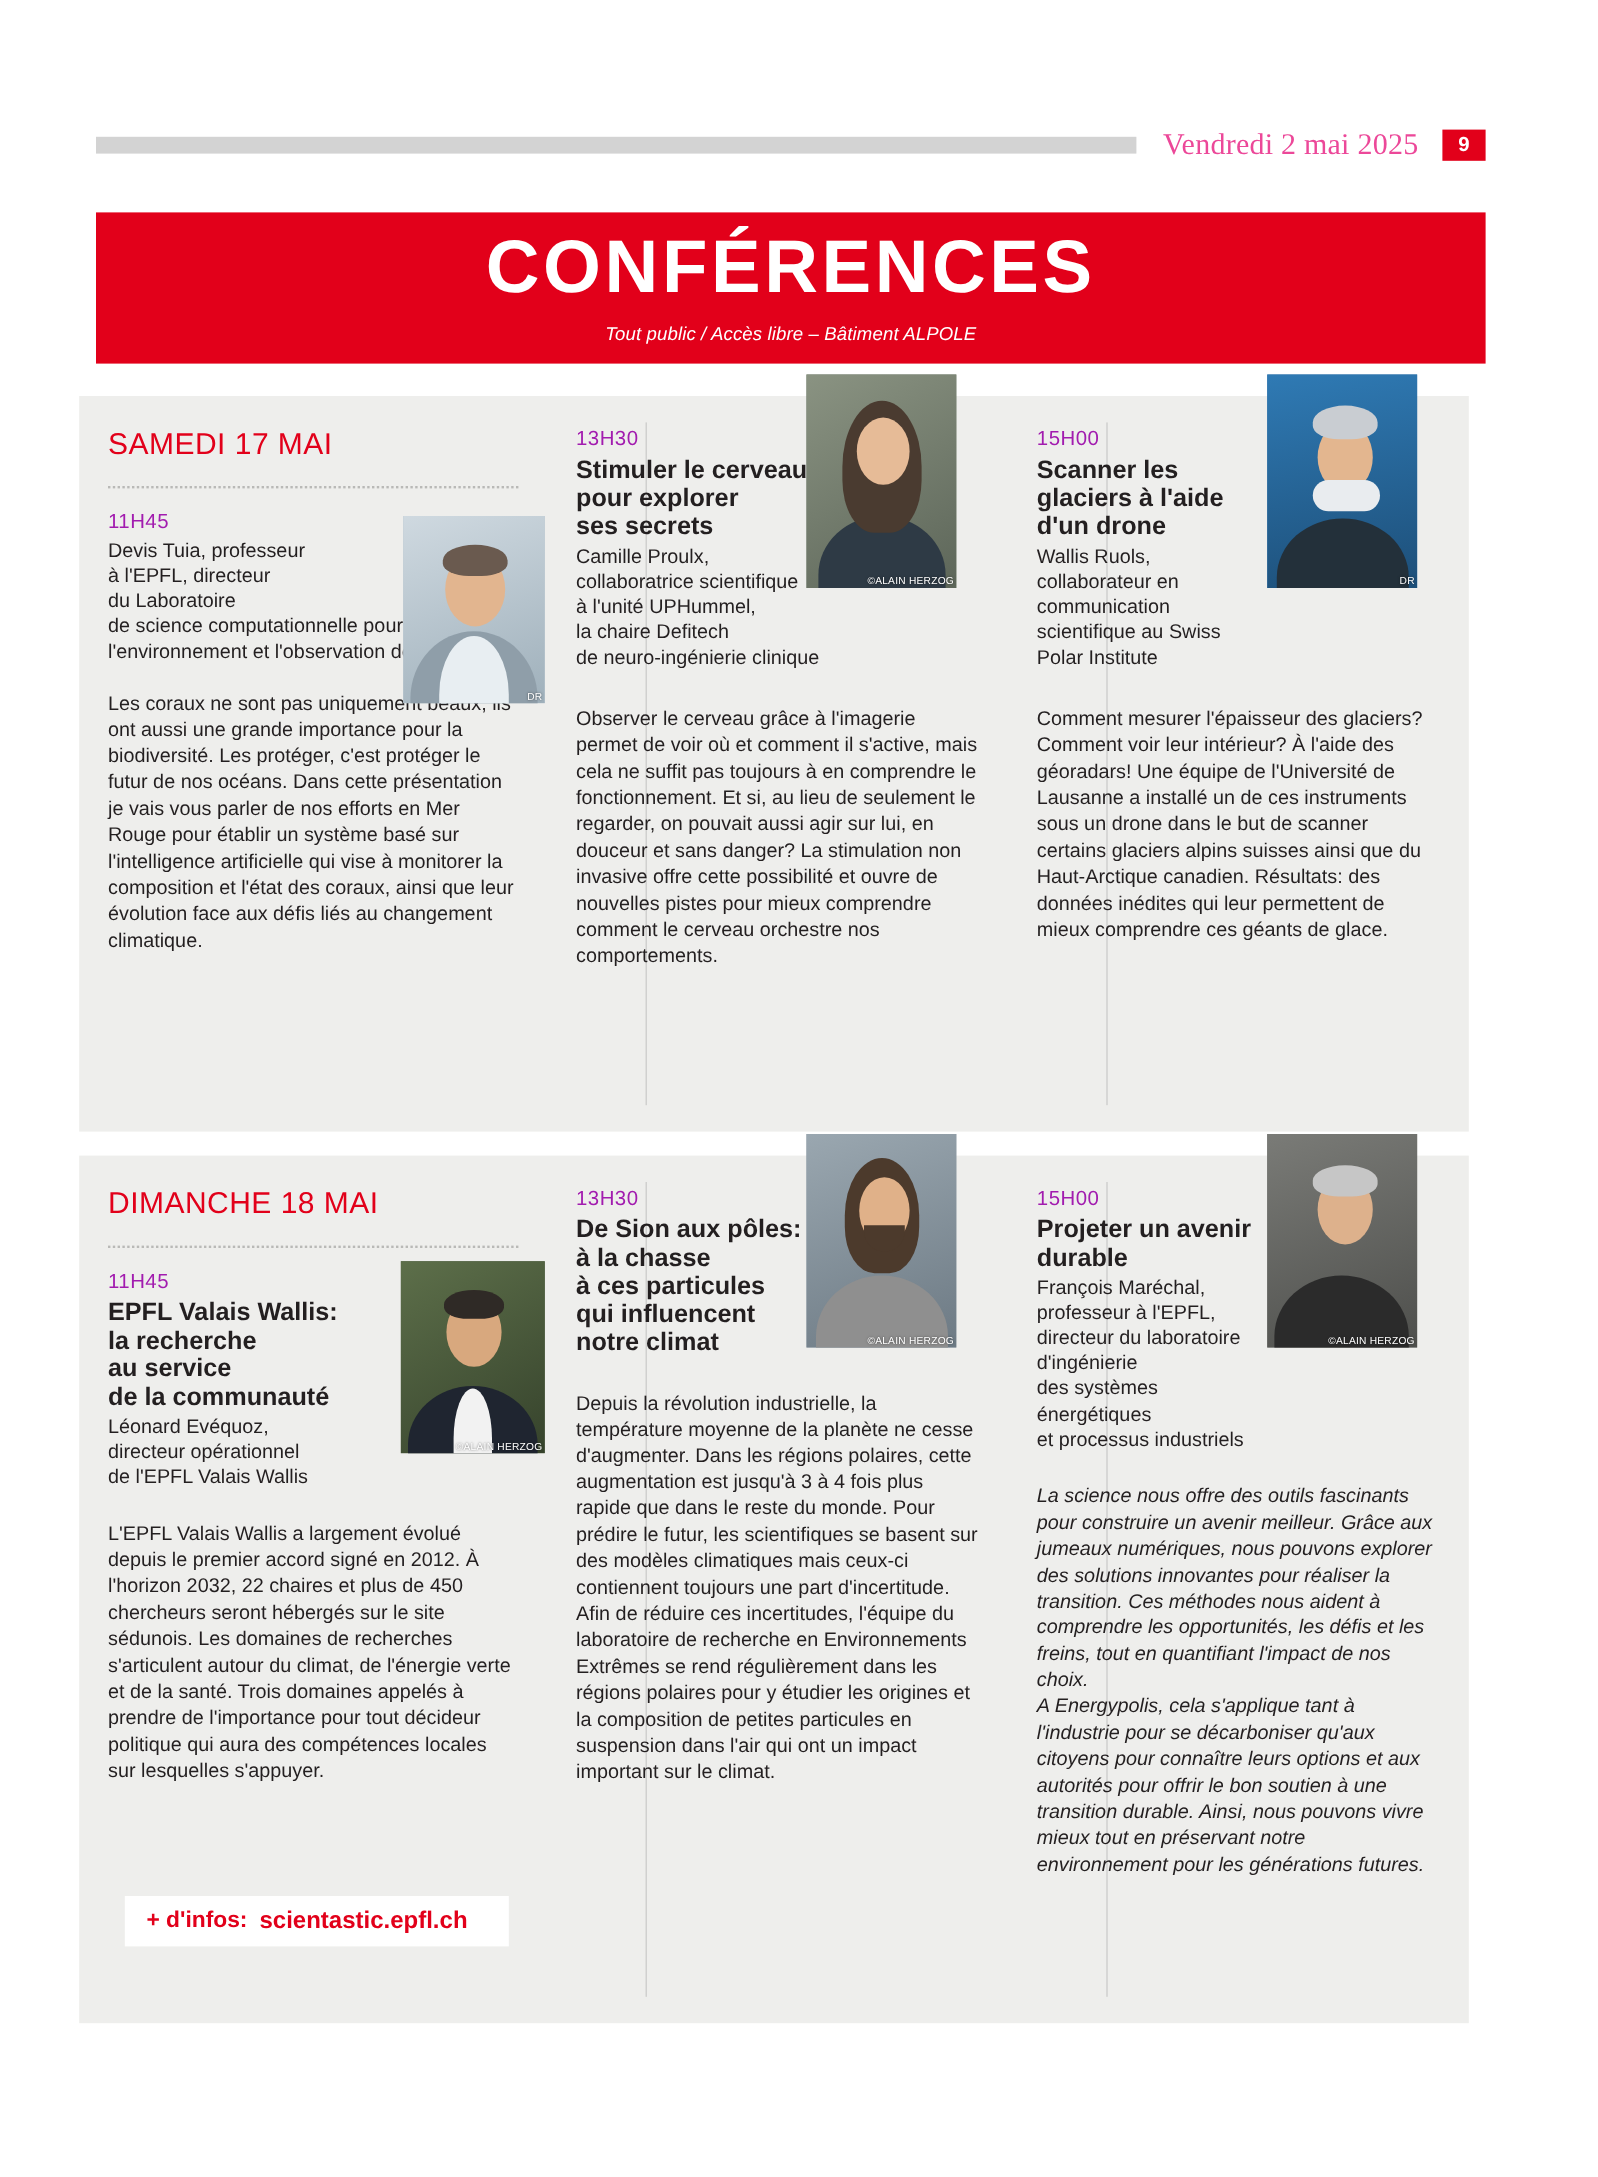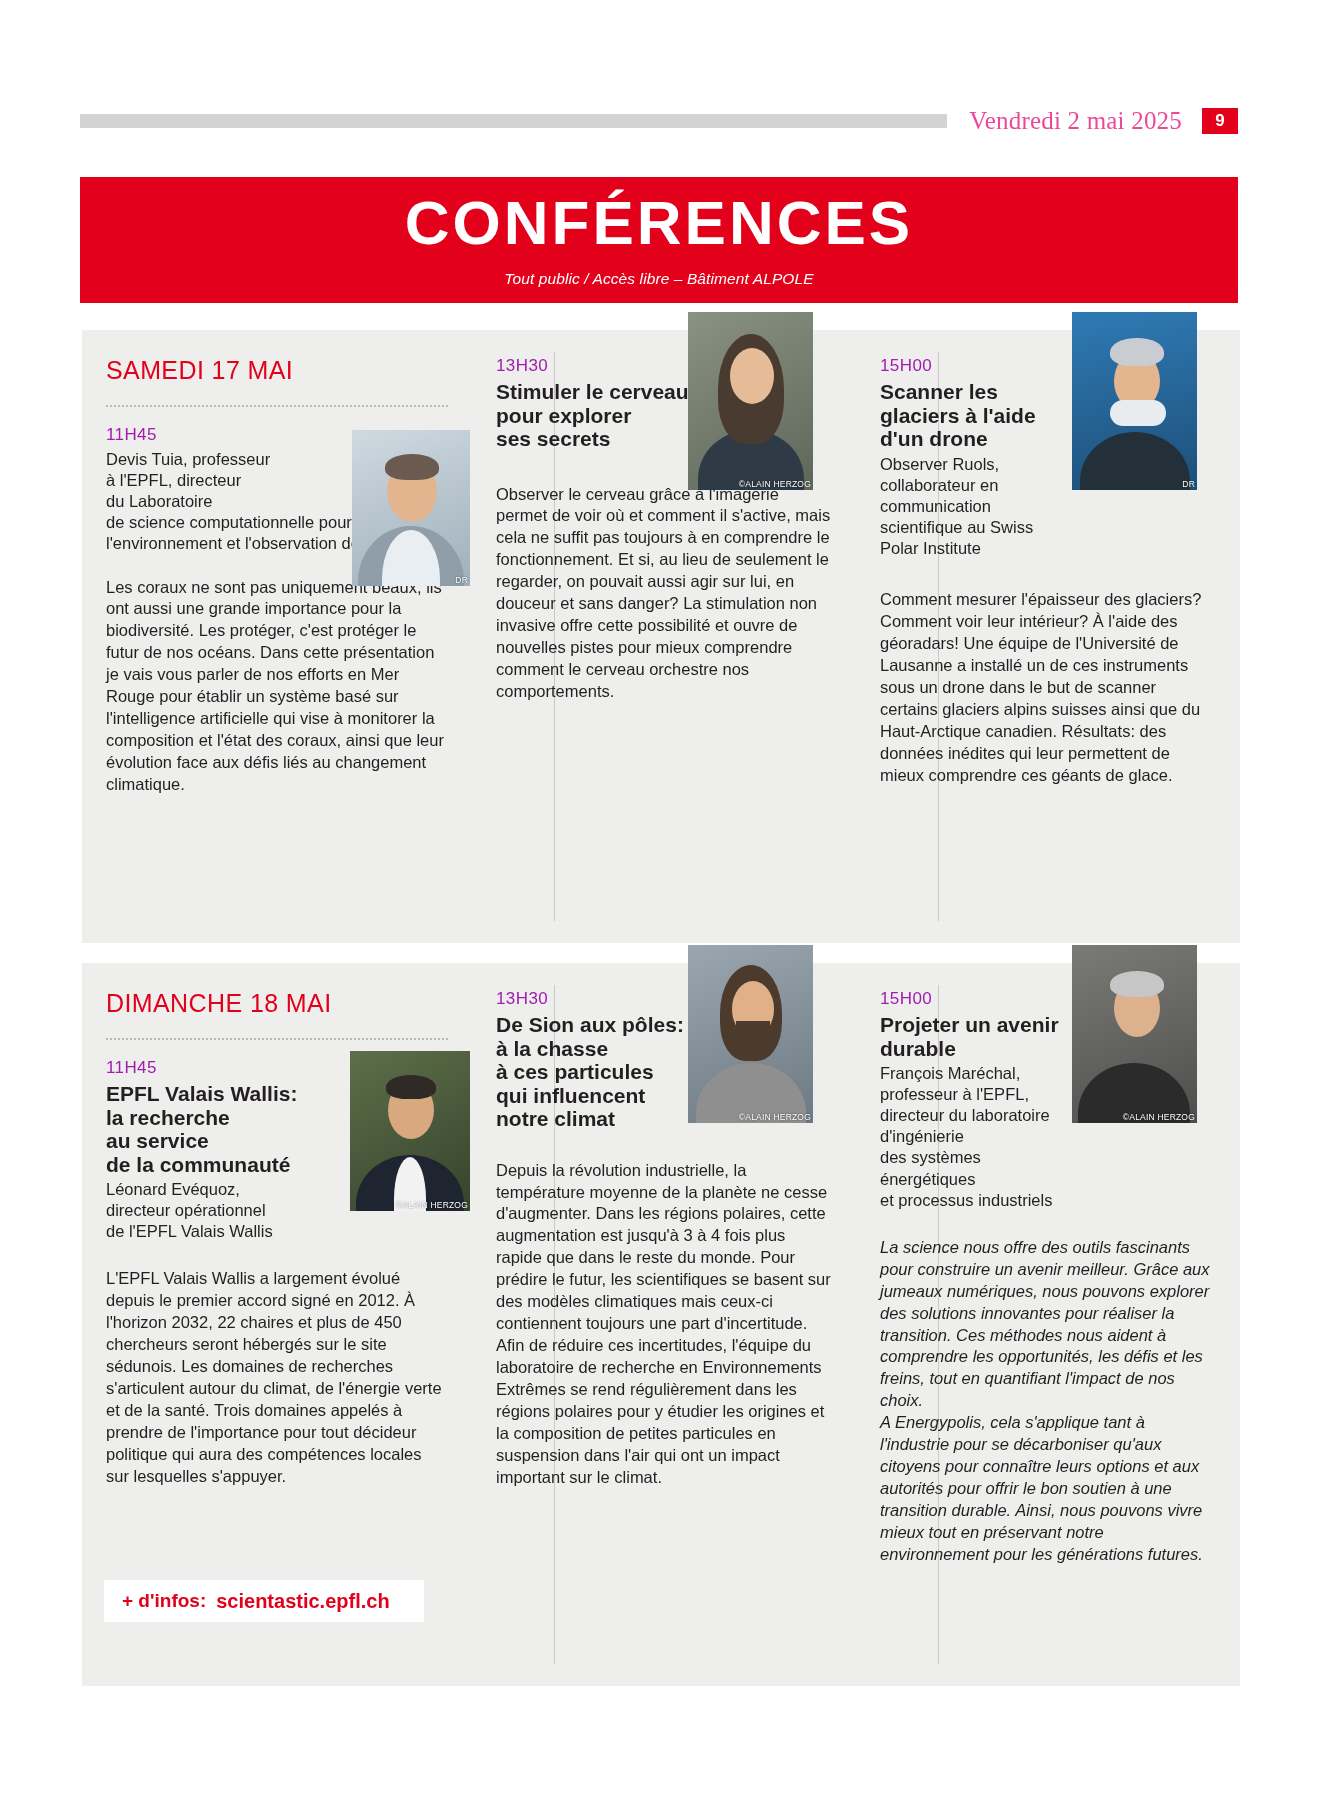--- a/index.html
+++ b/index.html
@@ -80,21 +80,21 @@
   }
   .banner-sub {
     font-size: 15.5px;
     font-style: italic;
     letter-spacing: 0.1px;
   }
 
   
   .day-block {
     position: absolute;
-    left: 82px;
+    left: 66px;
     width: 1158px;
     background: #eeeeec;
   }
   #day-1 { top: 330px; height: 613px; }
   #day-2 { top: 963px; height: 723px; }
 
   .col {
     position: absolute;
     top: 0;
     height: 100%;
@@ -273,20 +273,25 @@
             <div class="f-hair" style="left:30px; top:22px; width:66px; height:110px; background:#4a3b30;"></div>
             <div class="f-head" style="left:42px; top:36px; width:44px; height:56px; background:#e6bb97;"></div>
           </div>
           <div class="credit">©ALAIN HERZOG</div>
         </div>
 
         <div class="time">13H30</div>
         <div class="talk-title" style="white-space:pre-line; width:200px;">Stimuler le cerveau
 pour explorer
 ses secrets</div>
+        <div class="speaker" style="white-space:pre-line; width:210px;">Camille Proulx,
+collaboratrice scientifique
+à l'unité UPHummel,
+la chaire Defitech
+de neuro-ingénierie clinique</div>
         <div style="height:30px;"></div>
         <div class="body-text">Observer le cerveau grâce à l'imagerie permet de voir où et comment il s'active, mais cela ne suffit pas toujours à en comprendre le fonctionnement. Et si, au lieu de seulement le regarder, on pouvait aussi agir sur lui, en douceur et sans danger? La stimulation non invasive offre cette possibilité et ouvre de nouvelles pistes pour mieux comprendre comment le cerveau orchestre nos comportements.</div>
       </div>
     </div>
 
     <div class="col col-3">
       <div class="inner">
         <div class="photo" style="left:216px; top:-18px; width:125px; height:178px; background:#2d6fa8;">
           <div class="face">
             <div class="f-bg" style="background:linear-gradient(170deg,#2f7ab4,#1d4f79);"></div>
@@ -295,21 +300,21 @@
             <div class="f-hair" style="left:38px; top:26px; width:54px; height:28px; background:#c9cdd2;"></div>
             <div style="position:absolute; left:38px; top:88px; width:56px; height:26px; background:#e9ecef; border-radius:14px;"></div>
           </div>
           <div class="credit">DR</div>
         </div>
 
         <div class="time">15H00</div>
         <div class="talk-title" style="white-space:pre-line; width:200px;">Scanner les
 glaciers à l'aide
 d'un drone</div>
-        <div class="speaker" style="white-space:pre-line; width:200px;">Observer Ruols,
+        <div class="speaker" style="white-space:pre-line; width:200px;">Wallis Ruols,
 collaborateur en
 communication
 scientifique au Swiss
 Polar Institute</div>
         <div style="height:30px;"></div>
         <div class="body-text">Comment mesurer l'épaisseur des glaciers? Comment voir leur intérieur? À l'aide des géoradars! Une équipe de l'Université de Lausanne a installé un de ces instruments sous un drone dans le but de scanner certains glaciers alpins suisses ainsi que du Haut-Arctique canadien. Résultats: des données inédites qui leur permettent de mieux comprendre ces géants de glace.</div>
       </div>
     </div>
   </div>
 

